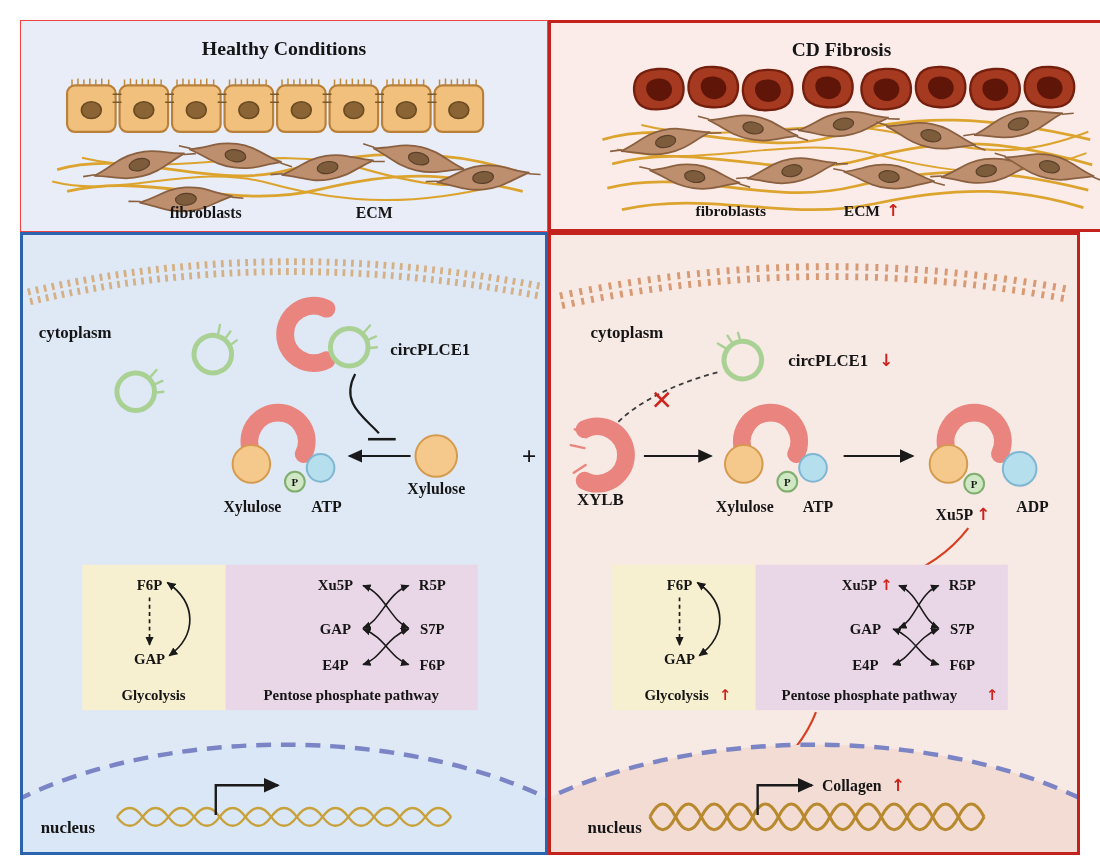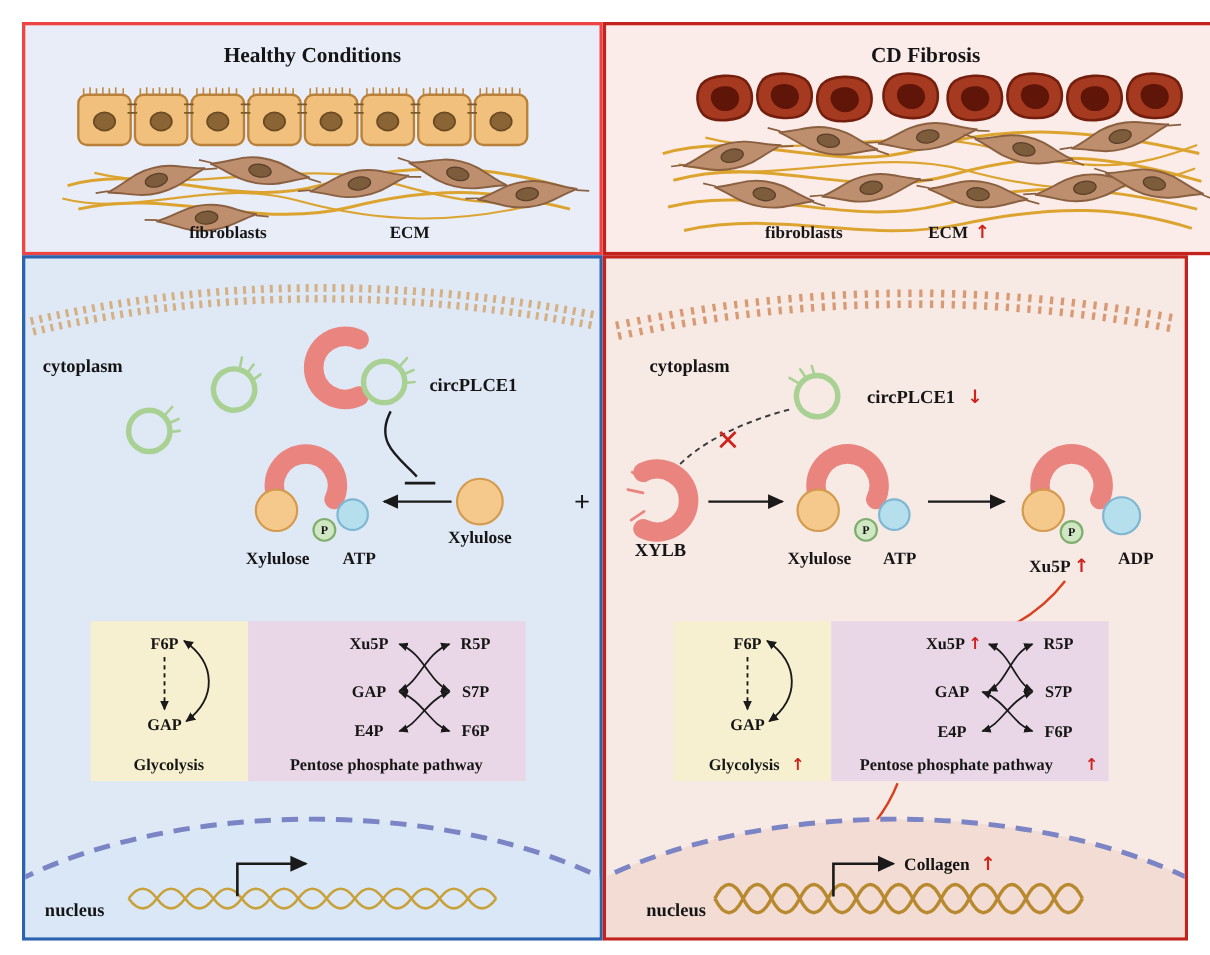--- a/index.html
+++ b/index.html
@@ -1,20 +1,20 @@
 <!DOCTYPE html>
 <html><head>
 <meta charset="utf-8">
 <style>
   * { margin:0; padding:0; box-sizing:border-box; }
   html,body { width:1100px; height:868px; background:#ffffff; font-family:"Liberation Serif", serif; }
   .fig { position:relative; width:1100px; height:868px; background:#ffffff; }
   .panel { position:absolute; }
   .panel > svg { position:absolute; inset:0; width:100%; height:100%; display:block; }
-  #tl { left:20px; top:20px;  width:528px; height:212px; background:#e8edf8; border:3px solid #ef4444; }
+  #tl { left:20px; top:20px;  width:528px; height:212px; background:#e8edf8; border:1px solid #ef4444; }
   #tr { left:548px; top:20px; width:587px; height:212px; background:#fbece9; border:3px solid #c4231d; }
   #bl { left:20px; top:232px;  width:528px; height:623px; background:#dfe8f5; border:3px solid #2c63ae; }
   #br { left:548px; top:232px; width:532px; height:623px; background:#f7e9e4; border:3px solid #c4231d; }
   text { font-family:"Liberation Serif", serif; font-weight:bold; fill:#151515; }
   .t20 { font-size:20px; } .t17 { font-size:17px; } .t16 { font-size:16px; }
   .t15 { font-size:15px; } .t26 { font-size:26px; } .tp { font-size:11px; }
   .red { fill:#cf241d; }
   .up  { font-family:"DejaVu Sans", sans-serif; font-weight:bold; font-size:17px; }
 </style>
 </head>

